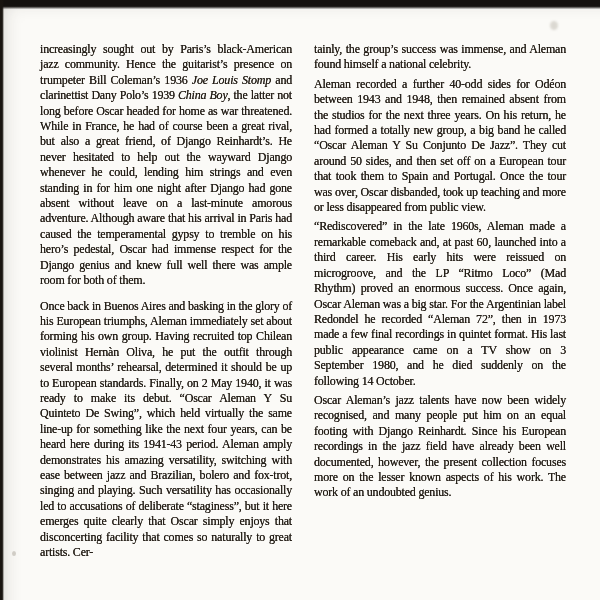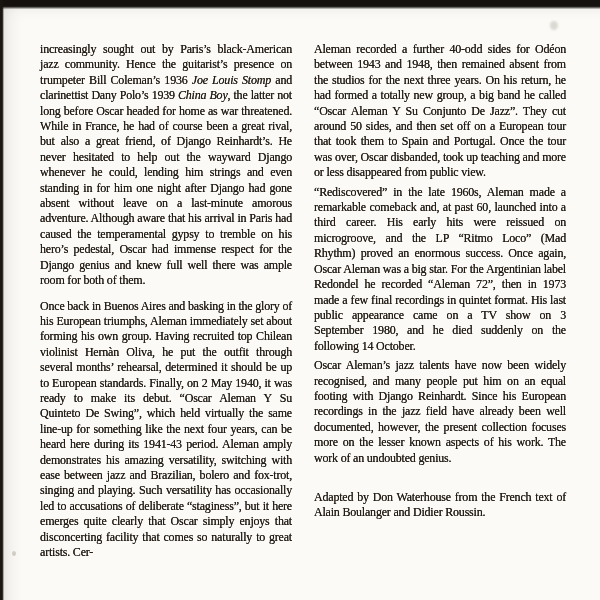--- a/index.html
+++ b/index.html
@@ -60,19 +60,19 @@
   <div class="band-top"></div>
   <div class="band-left"></div>
   <div class="speck speck-1"></div>
   <div class="speck speck-2"></div>
   <main class="columns">
     <section class="col col-left">
         <p class="para"><span>increasingly sought out by Paris’s black-American jazz community.  Hence the guitarist’s presence on trumpeter Bill Coleman’s 1936 </span><span class="italic">Joe Louis Stomp</span><span> and clarinettist Dany Polo’s 1939 </span><span class="italic">China Boy</span><span>, the latter not long before Oscar headed for home as war threatened.  While in France, he had of course been a great rival, but also a great friend, of Django Reinhardt’s.  He never hesitated to help out the wayward Django whenever he could, lending him strings and even standing in for him one night after Django had gone absent without leave on a last-minute amorous adventure.  Although aware that his arrival in Paris had caused the temperamental gypsy to tremble on his hero’s pedestal, Oscar had immense respect for the Django genius and knew full well there was ample room for both of them.</span></p>
         <p class="para"><span>Once back in Buenos Aires and basking in the glory of his European triumphs, Aleman immediately set about forming his own group.  Having recruited top Chilean violinist Hernàn Oliva, he put the outfit through several months’ rehearsal, determined it should be up to European standards.  Finally, on 2 May 1940, it was ready to make its debut.  “Oscar Aleman Y Su Quinteto De Swing”, which held virtually the same line-up for something like the next four years, can be heard here during its 1941-43 period.  Aleman amply demonstrates his amazing versatility, switching with ease between jazz and Brazilian, bolero and fox-trot, singing and playing.  Such versatility has occasionally led to accusations of deliberate “staginess”, but it here emerges quite clearly that Oscar simply enjoys that disconcerting facility that comes so naturally to great artists.  Cer-</span></p>
       </section>
     <section class="col col-right">
+        <p class="para"><span>tainly, the group’s success was immense, and Aleman found himself a national celebrity.</span></p>
         <p class="para"><span>Aleman recorded a further 40-odd sides for Odéon between 1943 and 1948, then remained absent from the studios for the next three years.  On his return, he had formed a totally new group, a big band he called “Oscar Aleman Y Su Conjunto De Jazz”.  They cut around 50 sides, and then set off on a European tour that took them to Spain and Portugal.  Once the tour was over, Oscar disbanded, took up teaching and more or less disappeared from public view.</span></p>
         <p class="para"><span>“Rediscovered” in the late 1960s, Aleman made a remarkable comeback and, at past 60, launched into a third career.  His early hits were reissued on microgroove, and the LP “Ritmo Loco” (Mad Rhythm) proved an enormous success.  Once again, Oscar Aleman was a big star.  For the Argentinian label Redondel he recorded “Aleman 72”, then in 1973 made a few final recordings in quintet format.  His last public appearance came on a TV show on 3 September 1980, and he died suddenly on the following 14 October.</span></p>
         <p class="para"><span>Oscar Aleman’s jazz talents have now been widely recognised, and many people put him on an equal footing with Django Reinhardt.  Since his European recordings in the jazz field have already been well documented, however, the present collection focuses more on the lesser known aspects of his work.  The work of an undoubted genius.</span></p>
-        <p class="para credit"><span>Adapted by Don Waterhouse from the French text of Alain Boulanger and Didier Roussin.</span></p>
       </section>
   </main>
 </div>
 
 </body></html>

